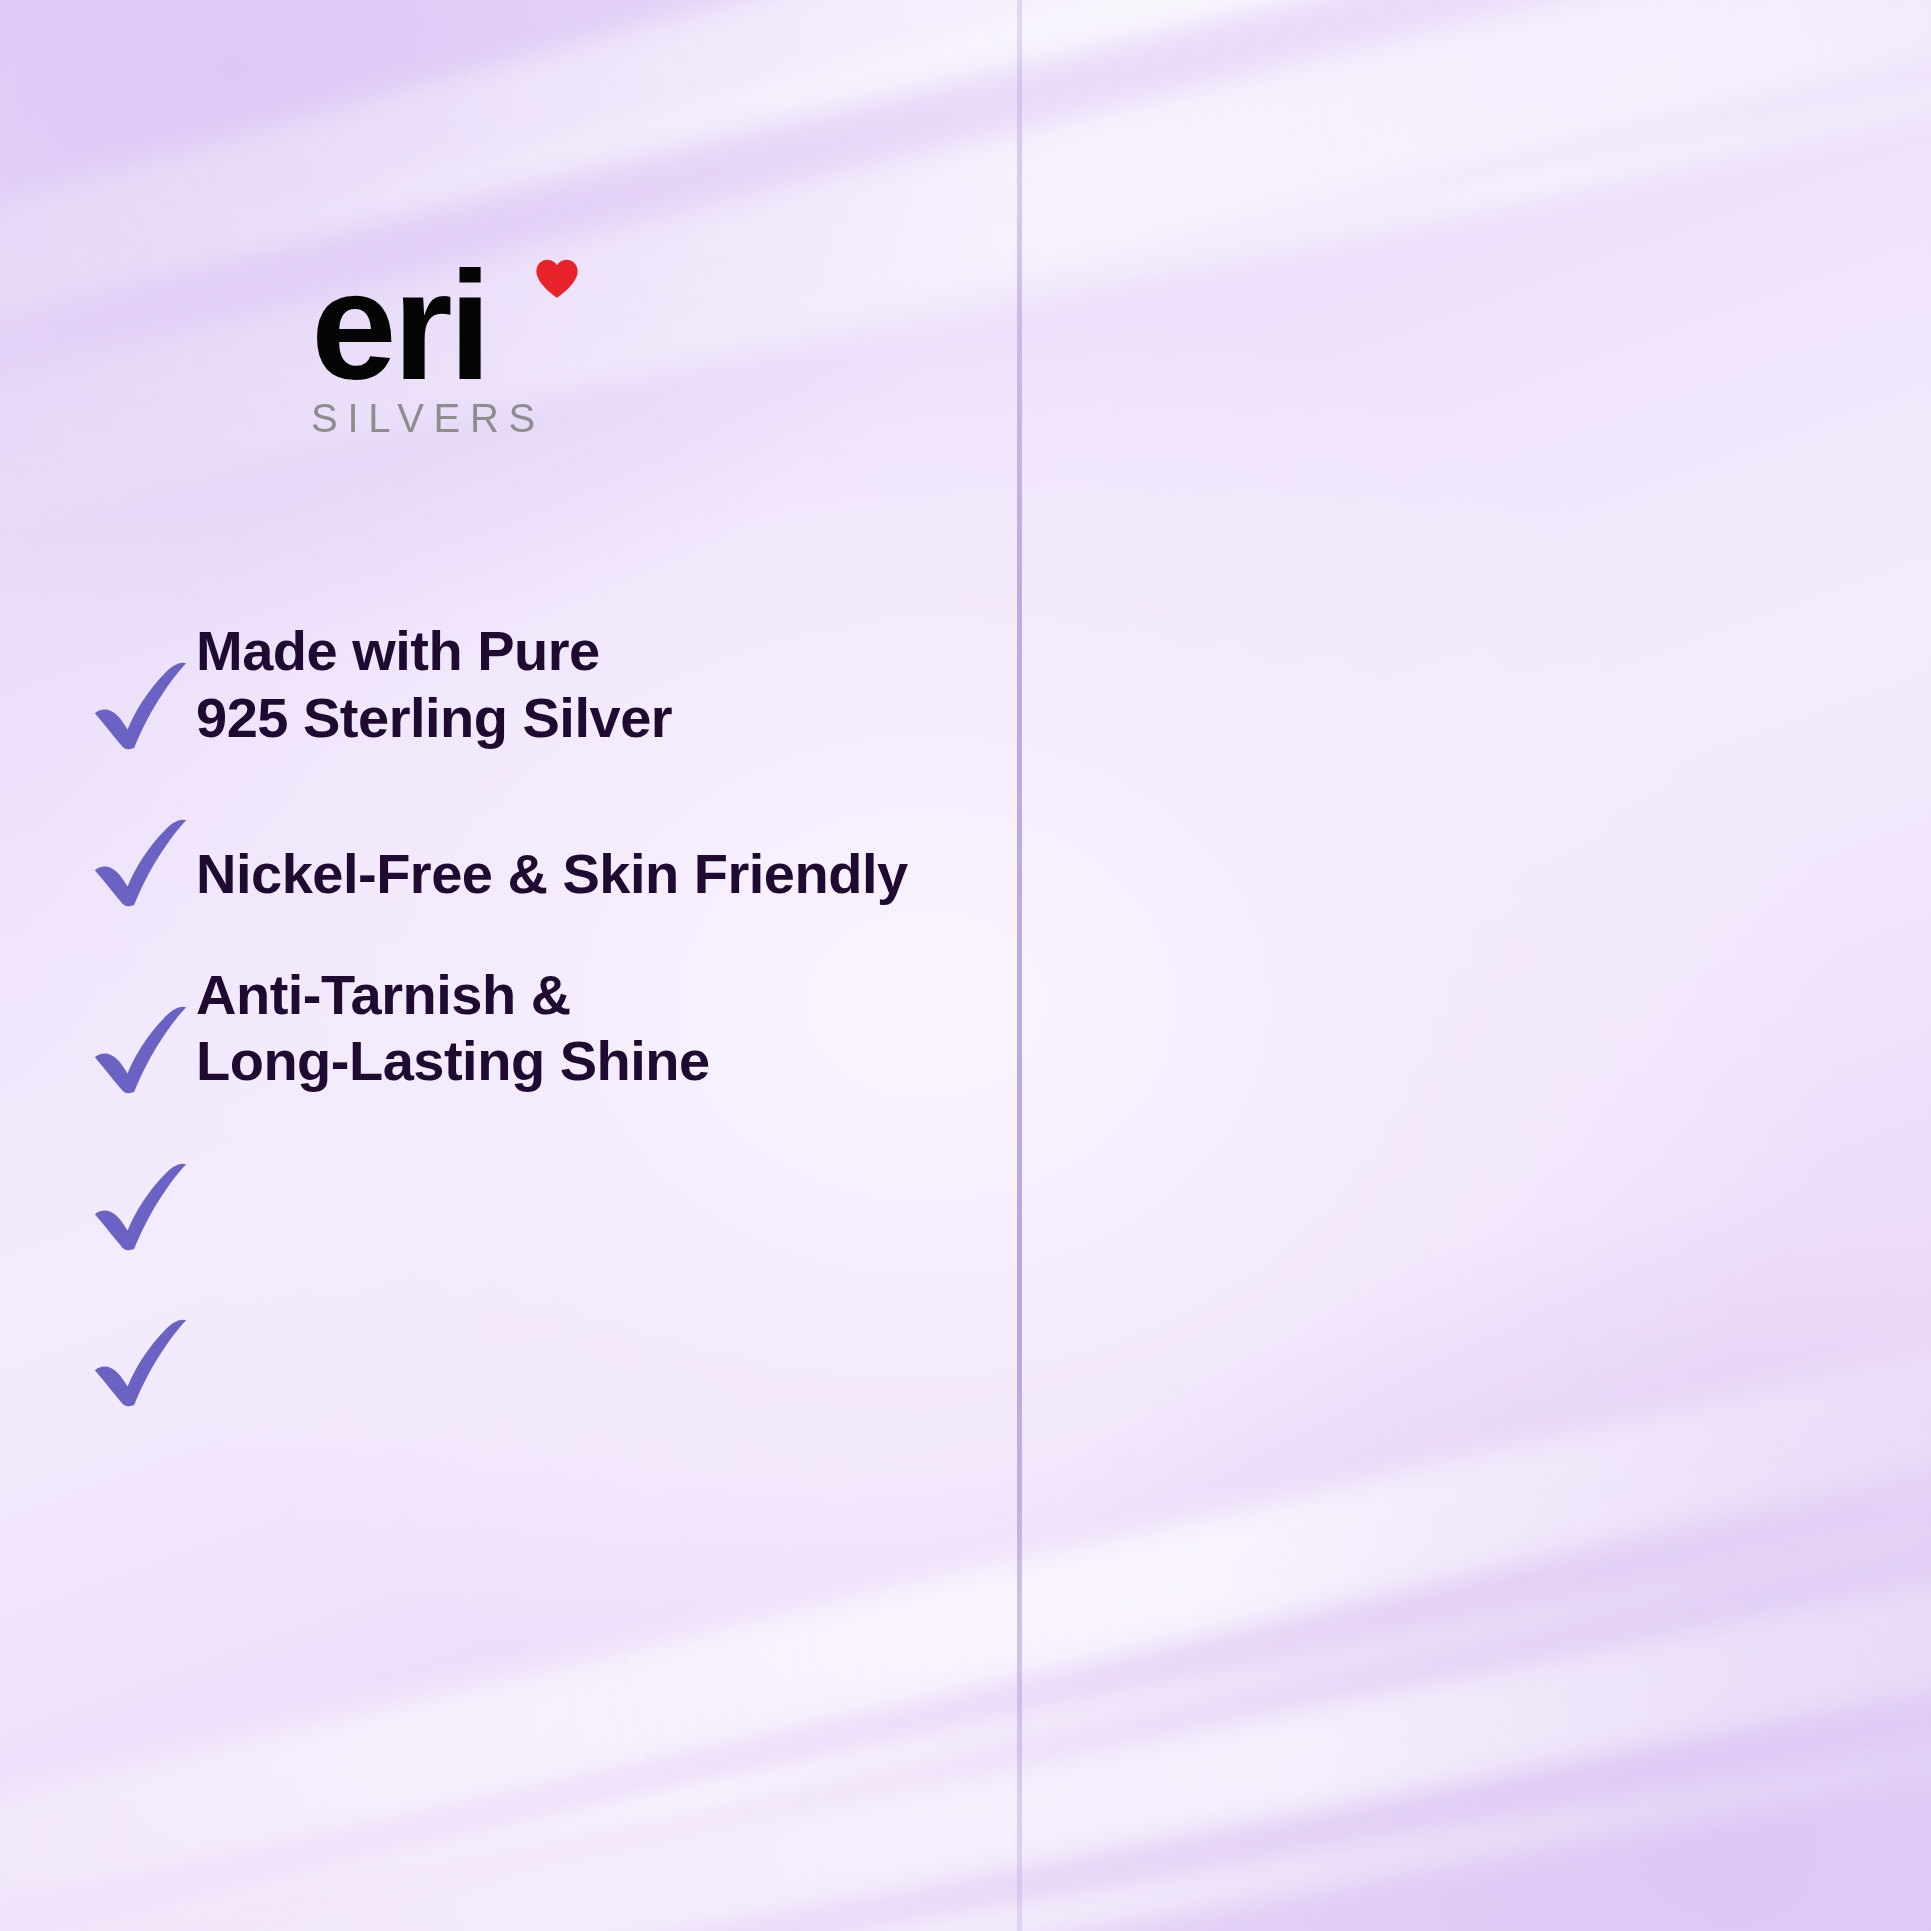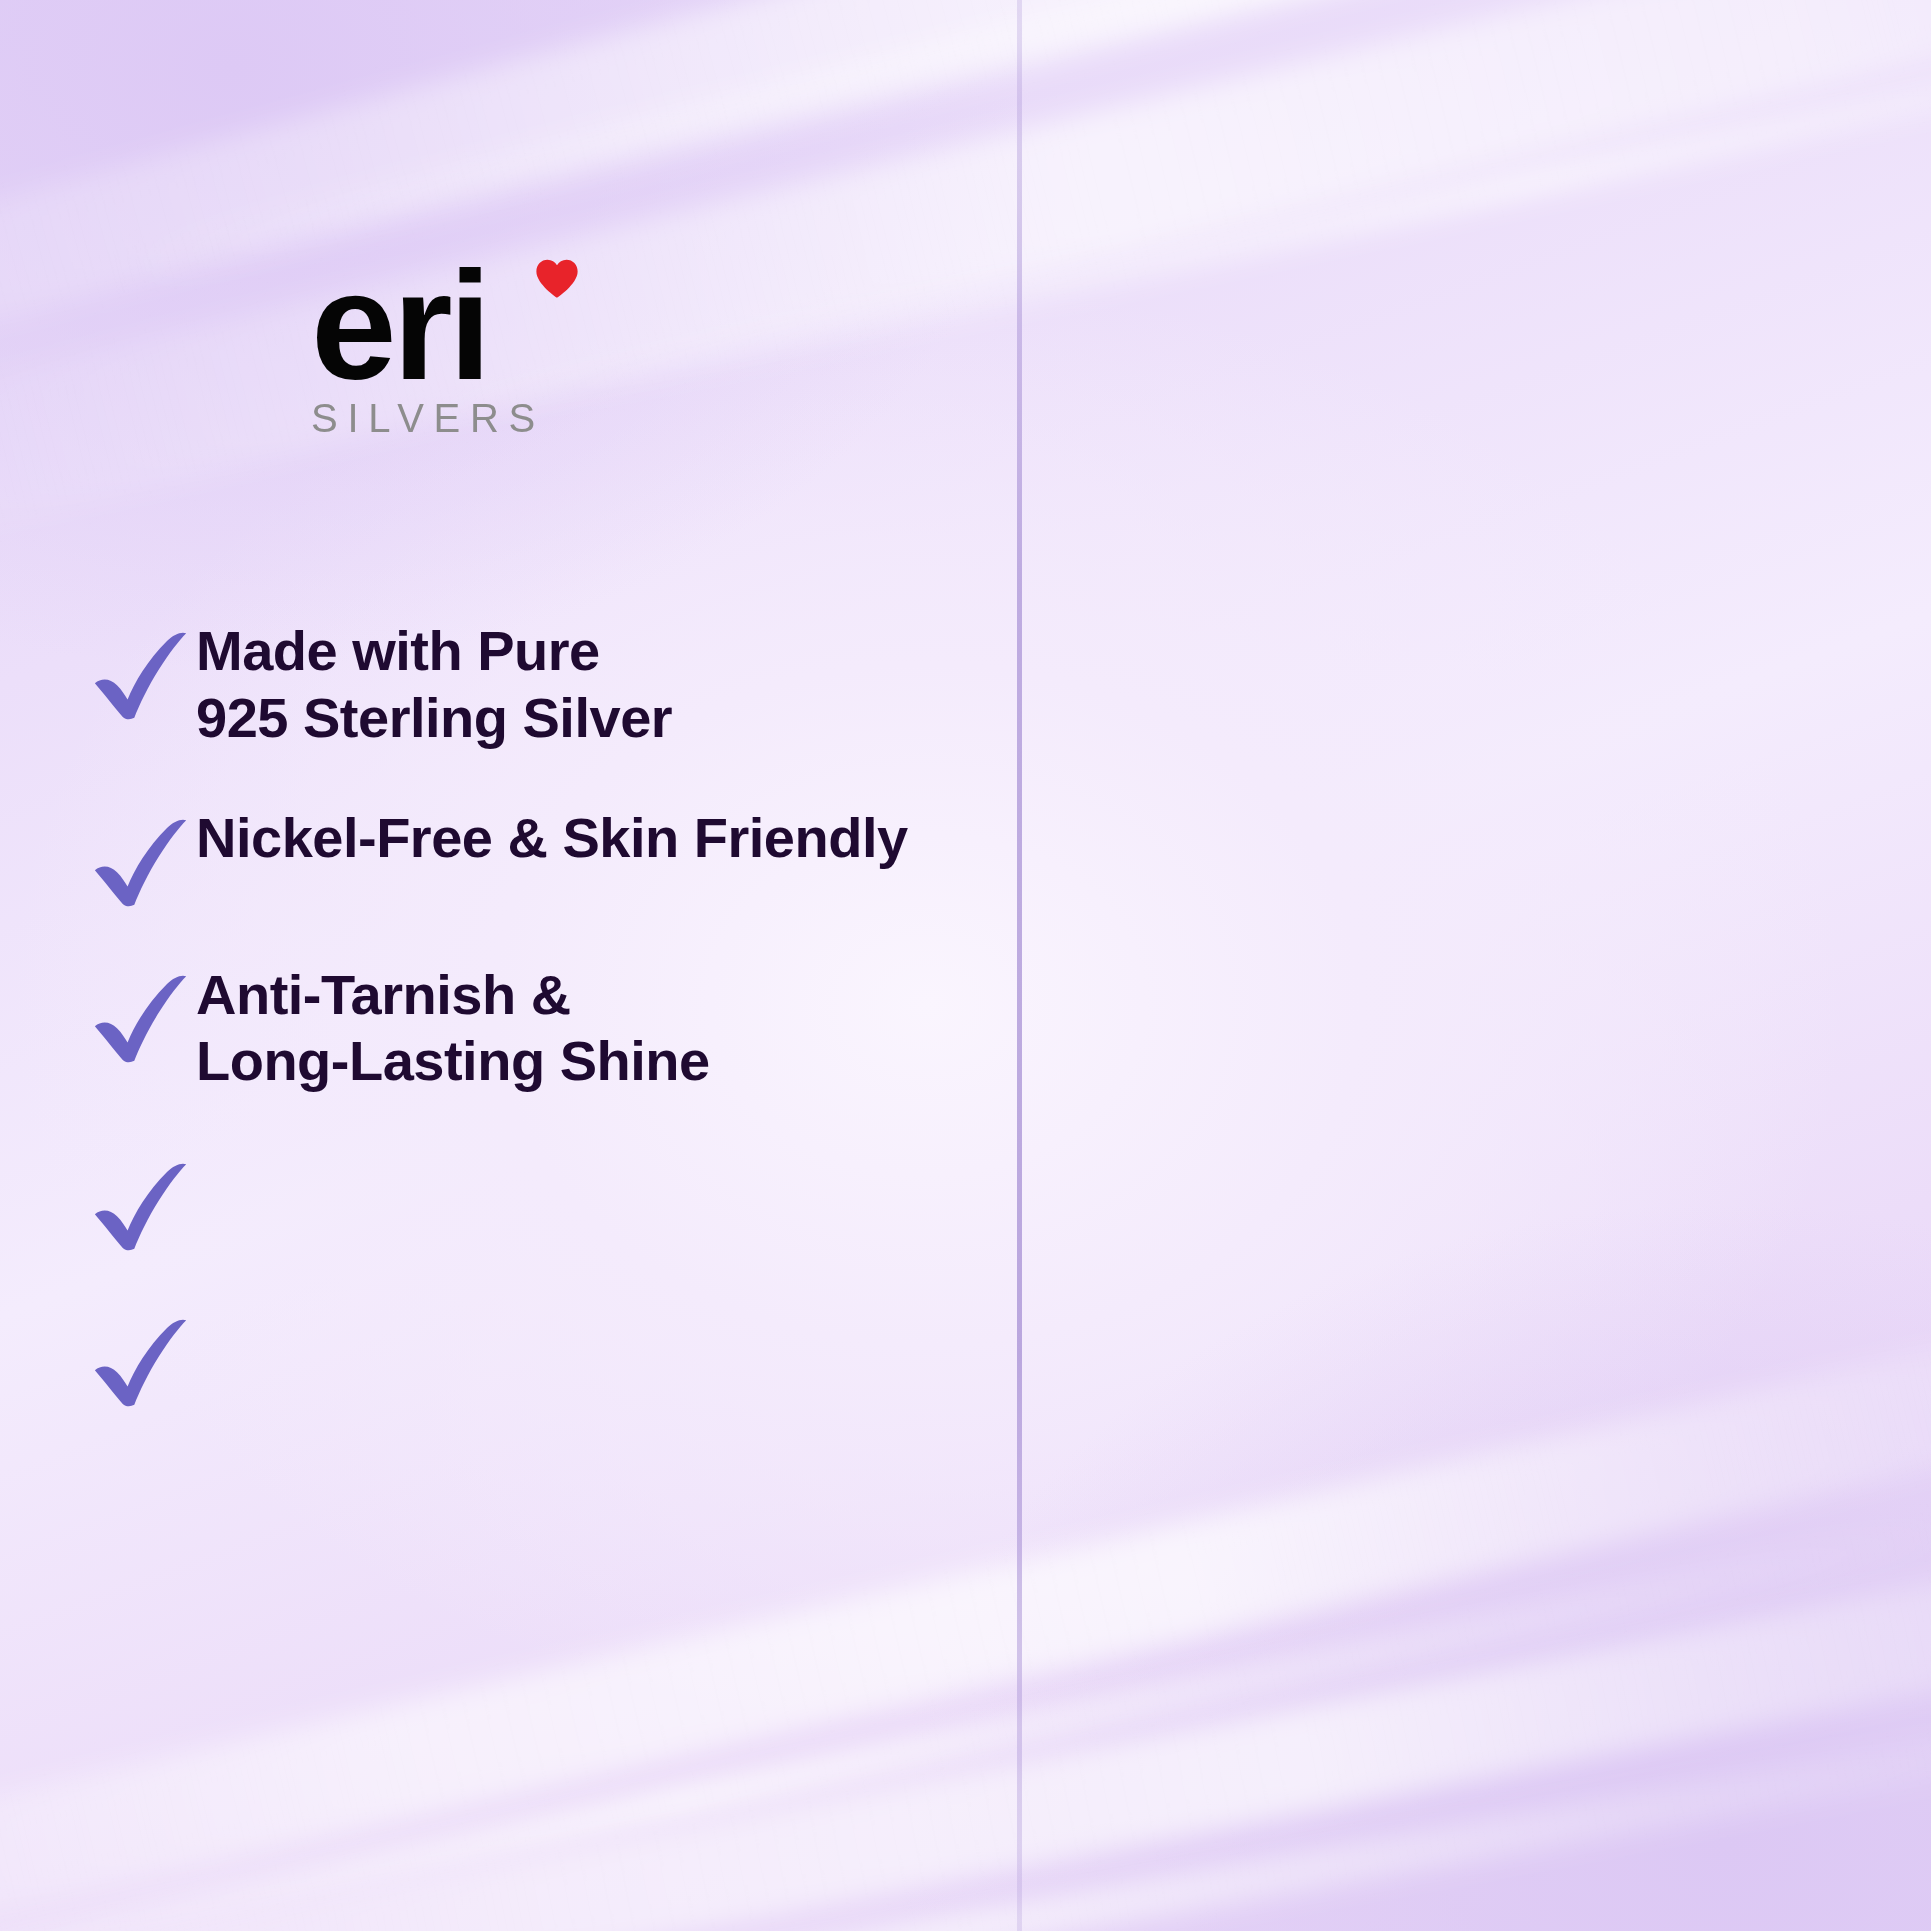--- a/index.html
+++ b/index.html
@@ -85,21 +85,21 @@
     font-weight:400;
     font-family:"Liberation Sans", sans-serif;
   }
 
   
   .feature-list { position:absolute; }
   .list-left  { left:92px;   top:618px; width:917px; }
 
   .feature-row {
     display:flex;
-    align-items:flex-start;
+    align-items:flex-end;
     margin-bottom:54px;
   }
 
   .mark {
     flex:0 0 auto;
     width:104px;
     display:flex;
     justify-content:flex-start;
     padding-top:13.5px;
   }

